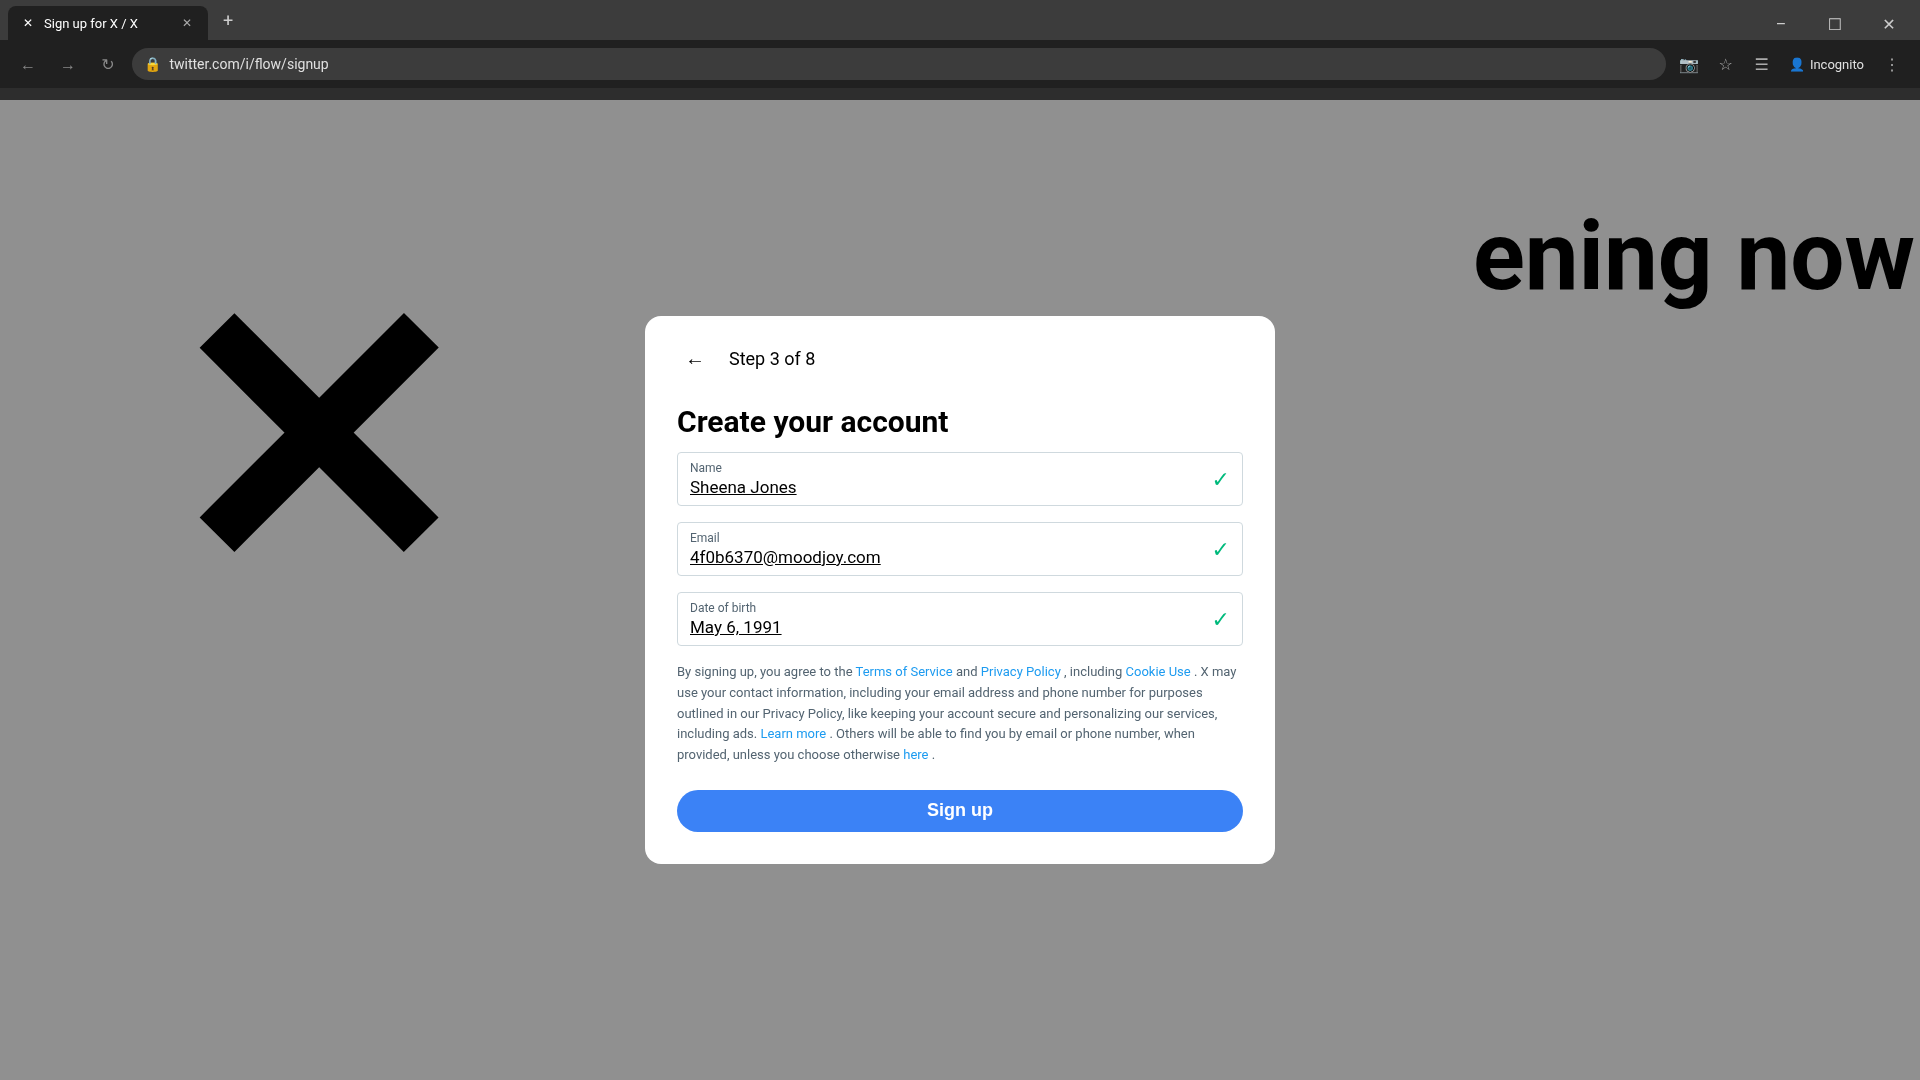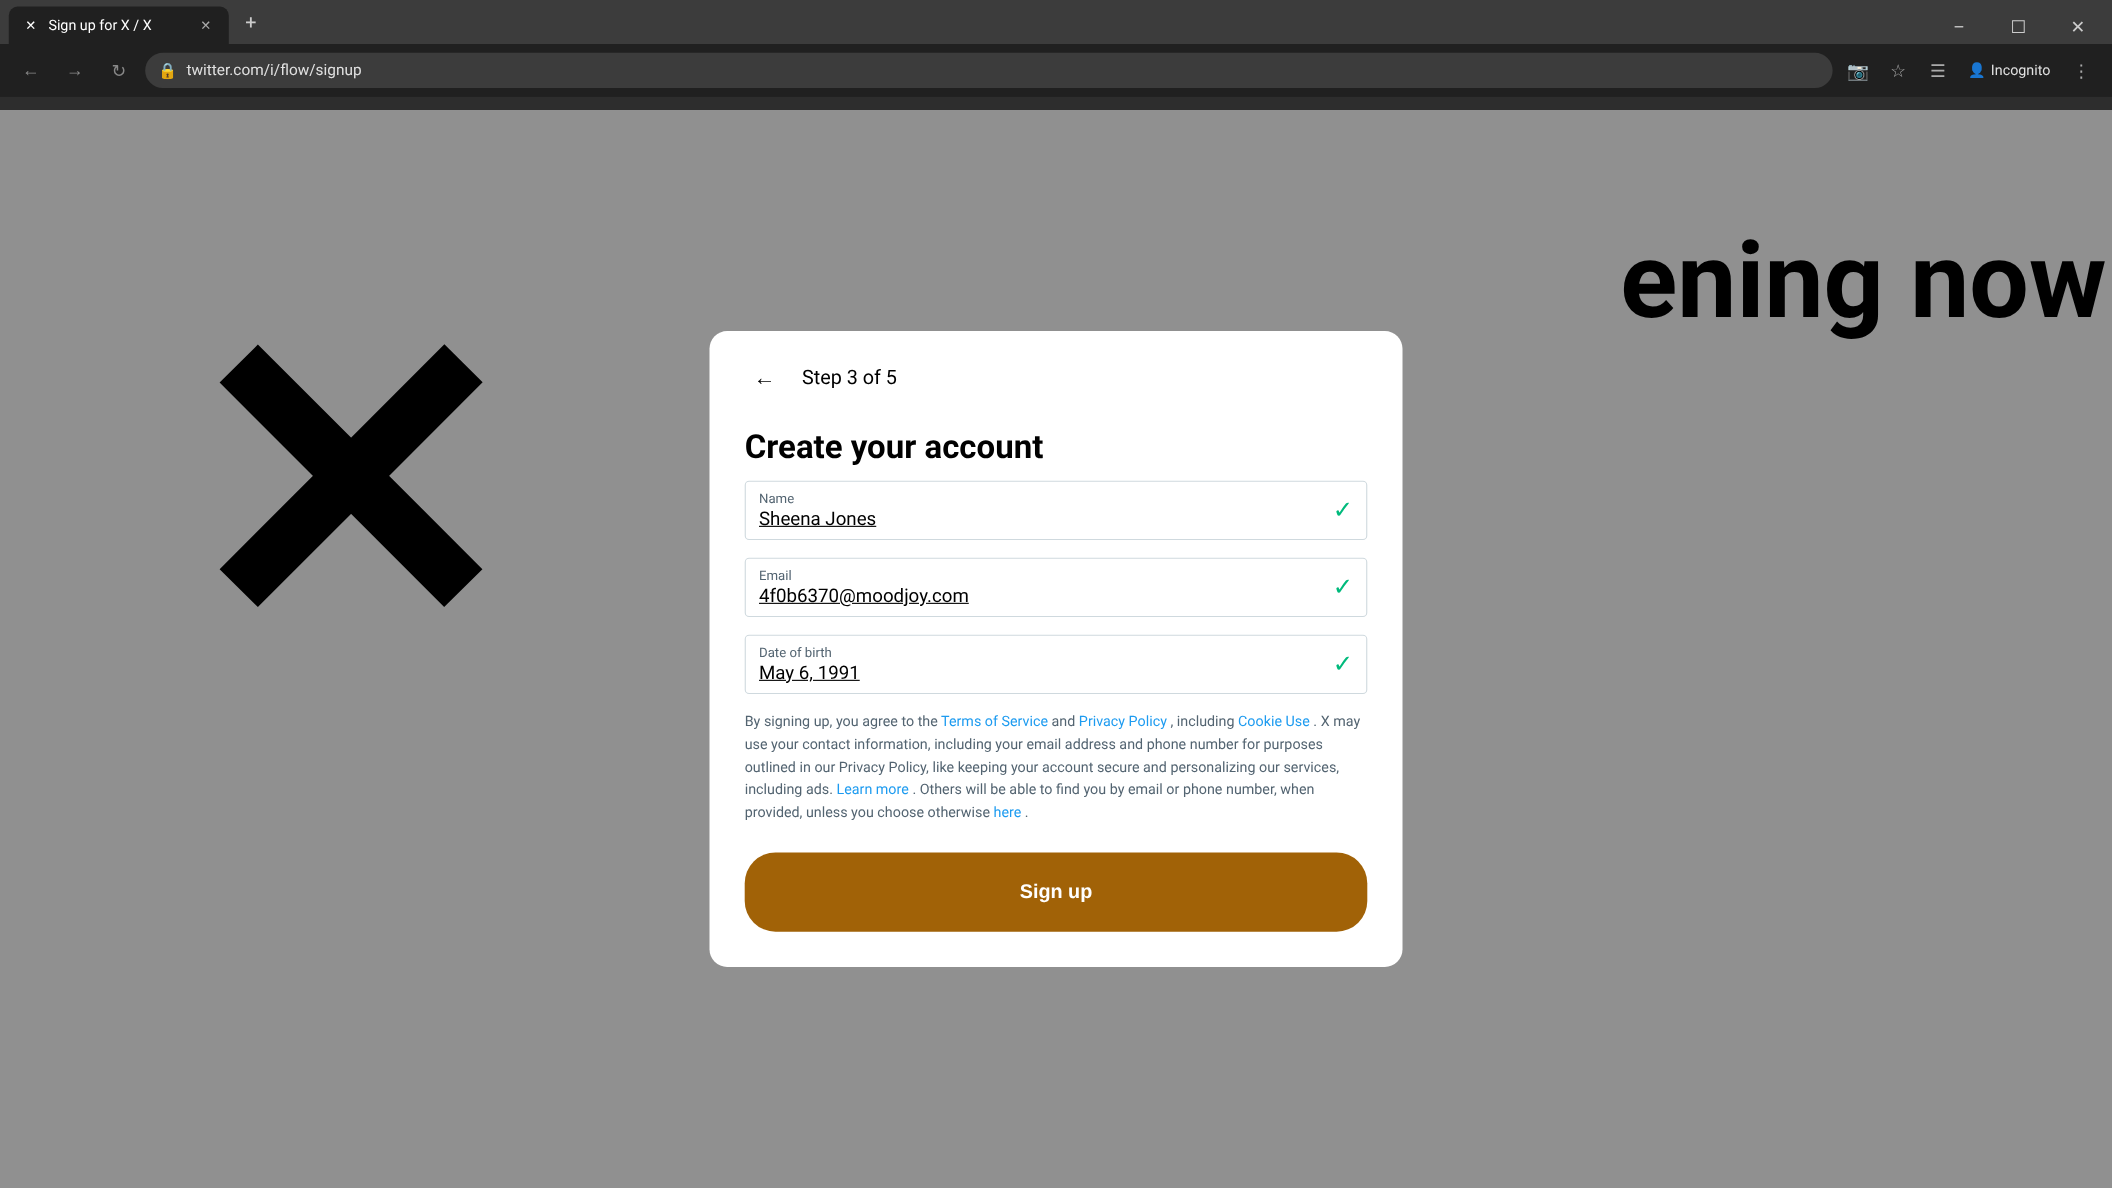--- a/index.html
+++ b/index.html
@@ -292,22 +292,22 @@
       margin-top: 4px;
     }
 
     .legal-text a {
       color: #1d9bf0;
       text-decoration: none;
     }
 
     .signup-btn {
       width: 100%;
-      height: 72px;
-      background: #a16207;
+      height: 42px;
+      background: #3b82f6;
       border: none;
       border-radius: 28px;
       color: #fff;
       font-size: 18px;
       font-weight: 700;
       cursor: pointer;
       transition: background 0.2s;
     }
   </style>
 </head>
@@ -355,21 +355,21 @@
   <div class="bg-text">ening now</div>
 </div>
 
 <div class="dialog-overlay">
   <div class="dialog">
     
     <div class="dialog-header">
       <div class="back-btn">
         <span>←</span>
       </div>
-      <span class="step-label">Step 3 of 5</span>
+      <span class="step-label">Step 3 of 8</span>
     </div>
 
     
     <div class="dialog-title">Create your account</div>
 
     
     <div class="form-field">
       <div class="form-field-inner">
         <div class="field-label">Name</div>
         <div class="field-value">Sheena Jones</div>

